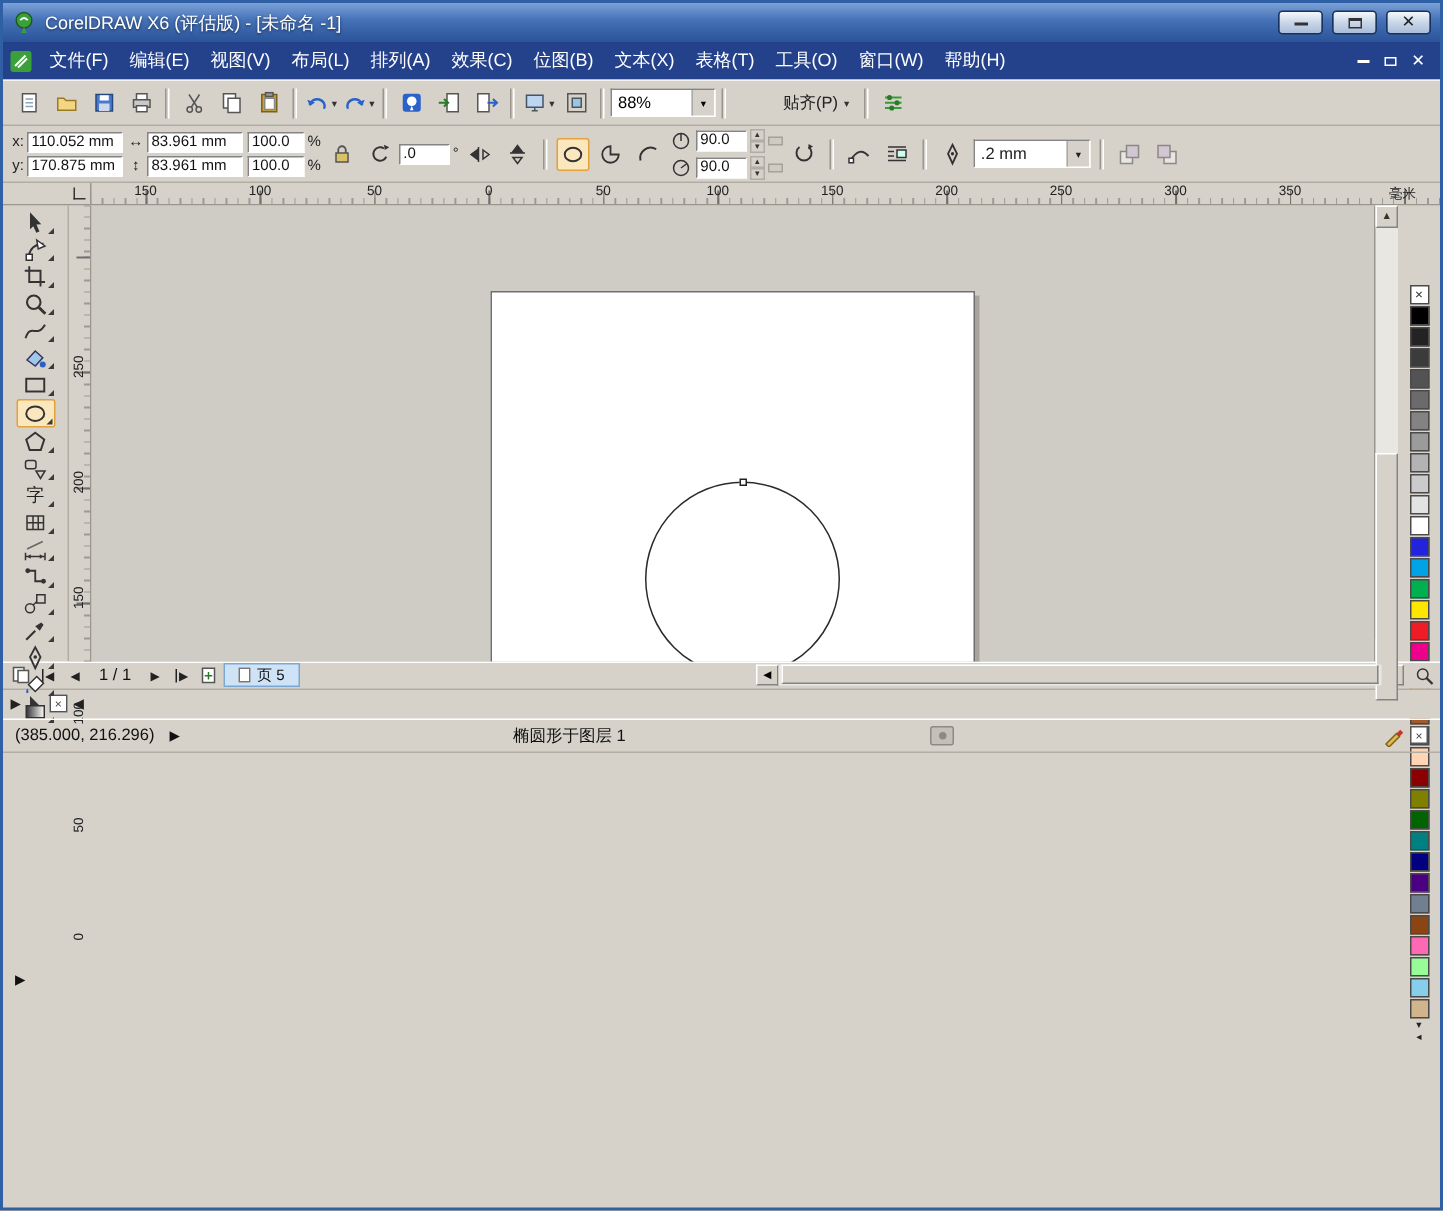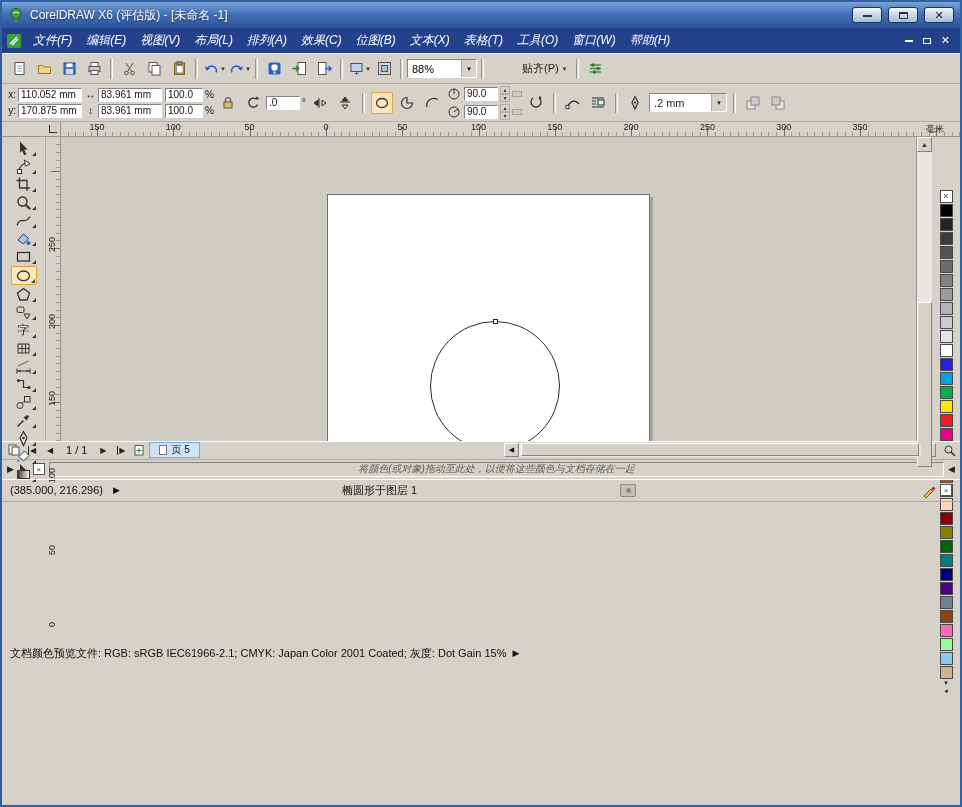--- a/index.html
+++ b/index.html
@@ -15,21 +15,21 @@
   .win-btn { width:30px; height:16px; border:1px solid #17335e; border-radius:3px;
              background:linear-gradient(#f4f8fc,#cdd9ea 45%,#a9bcd8); display:flex;
              align-items:center; justify-content:center; color:#222; font-size:10px; line-height:1; }
   .g-min { display:block; width:9px; height:3px; border-bottom:2px solid #333; }
   .g-max { display:block; width:9px; height:7px; border:1px solid #333; border-top:2px solid #333; }
   .g-close { font-size:11px; font-weight:bold; color:#222; }
 
   
   .menubar { height:25px; flex:0 0 25px; background:#24418c; display:flex; align-items:center; padding:0 4px; }
   .menu-items { display:flex; align-items:center; flex:1; }
-  .menu-item { color:#fff; font-size:12px; padding:19px 7px; white-space:nowrap;font-style:italic; }
+  .menu-item { color:#fff; font-size:12px; padding:19px 7px; white-space:nowrap; }
   .doc-controls { display:flex; gap:10px; align-items:center; padding-right:6px; }
   .dg-min { display:block; width:8px; height:3px; border-bottom:2px solid #fff; }
   .dg-rest { display:block; width:8px; height:6px; border:1px solid #fff; }
   .dg-close { color:#fff; font-size:11px; font-weight:bold; }
 
   
   .toolbar { height:31px; flex:0 0 31px; border-top:1px solid #f4f2ee; border-bottom:1px solid #b1ada5;
              display:flex; align-items:center; padding:0 5px; gap:1px; }
   .tbtn { min-width:24px; height:24px; display:flex; align-items:center; justify-content:center; gap:1px; }
   .tbtn svg { width:17px; height:17px; }
@@ -720,40 +720,36 @@
   </div>
 
   <div class="hintbar">
     <span class="hint-ic">▶</span>
     <span class="hint-ic">
       <svg width="11" height="13" viewBox="0 0 11 13">
           <path d="M2 1 L9 8 L5.8 8.2 L7.4 12 L5.6 12.8 L4 9 L2 11 Z" fill="#333"></path>
         </svg>
       </span>
     <span class="xbox">×</span>
-    <div class="hint-track">
-      <span>将颜色(或对象)拖动至此处，以便将这些颜色与文档存储在一起</span>
-    </div>
     <span class="hint-ic">◀</span>
   </div>
 
   <div class="statusbar">
     <span>(385.000, 216.296)</span>
     <span class="tri" style="margin-left:10px">▶</span>
     <span class="obj-info">椭圆形于图层 1</span>
     <span class="mini-ind">
         <i></i>
       </span>
     <span class="status-right">
       <svg viewBox="0 0 14 16">
         <path d="M2 14 L9 7 L11 9 L4 16 Z" fill="#e8b84a" stroke="#7a611a"></path>
         <path d="M9 7 L11 9 L13.5 6.5 L11.5 4.5 Z" fill="#c0392b"></path>
       </svg>
       <span class="xbox">×</span>
     </span>
   </div>
 
   <div class="infobar">
-    <span>文档颜色预览文件: RGB: sRGB IEC61966-2.1; CMYK: Japan Color 2001 Coated; 灰度: Dot Gain 15%</span>
     <span class="tri">▶</span>
   </div>
 
 </div>
 
 </body></html>

